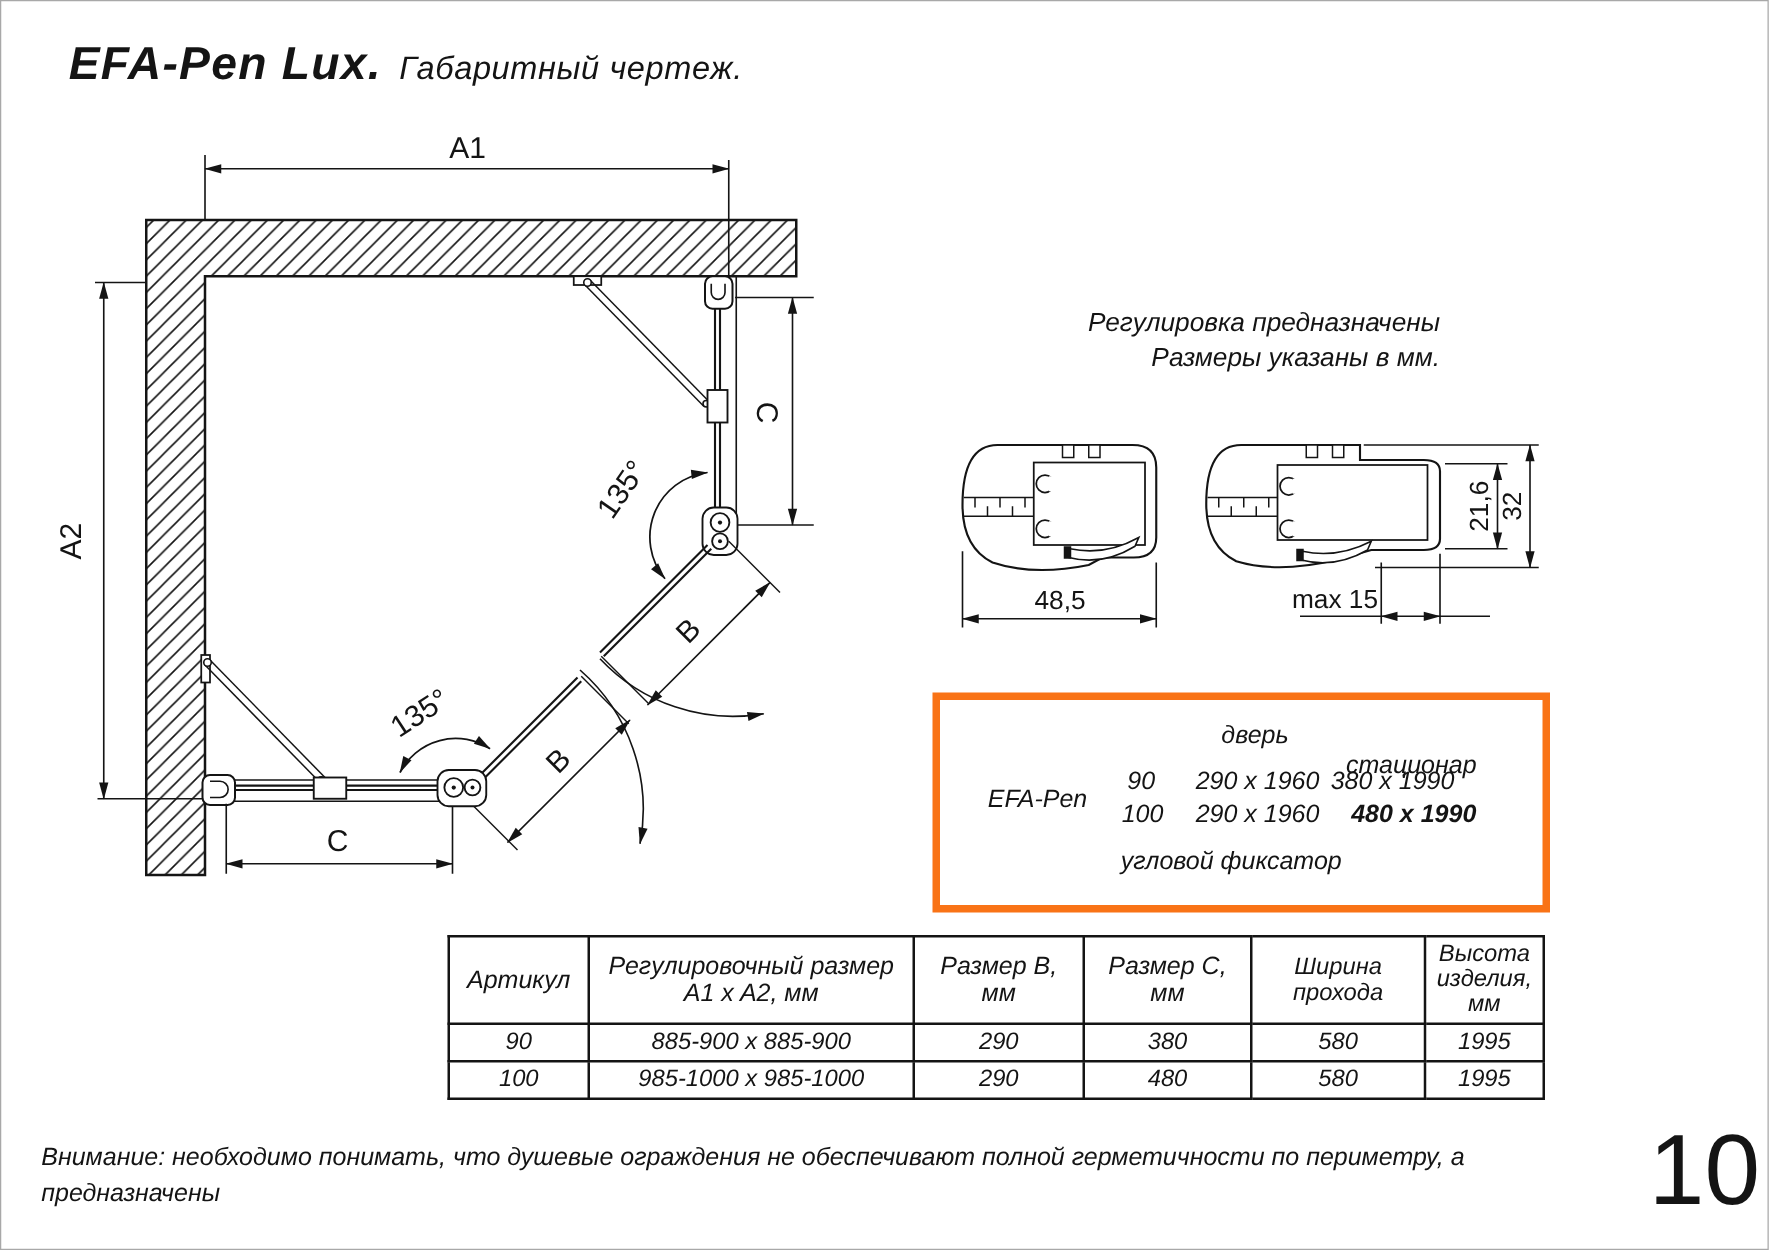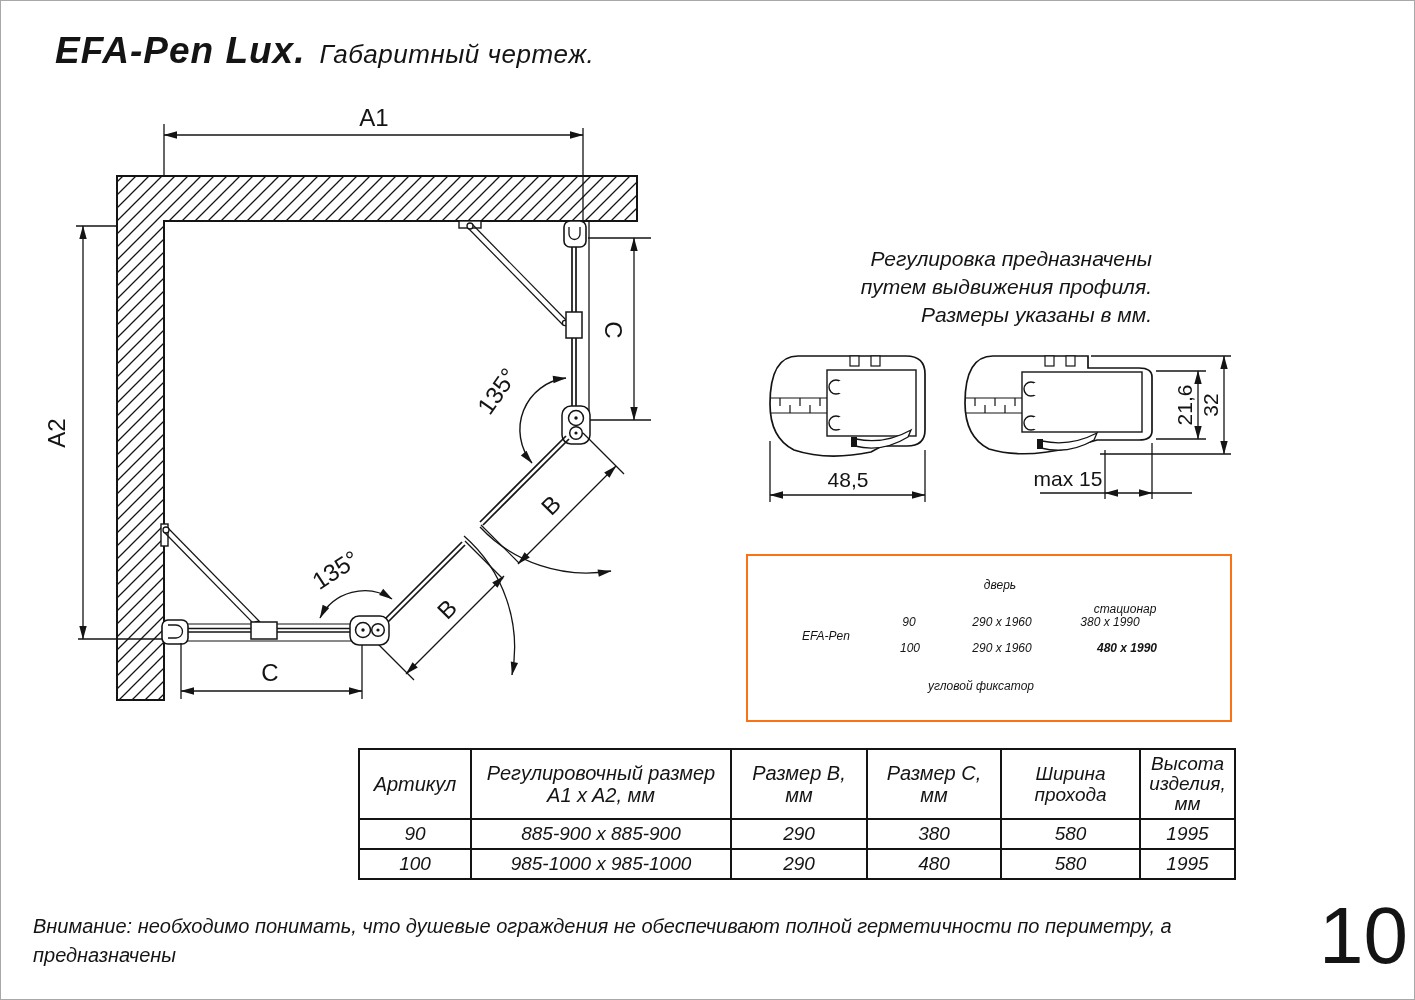--- a/index.html
+++ b/index.html
@@ -11,21 +11,21 @@
   svg.plan{position:absolute;left:0;top:0;}
   
   .title{position:absolute;left:55px;top:30px;display:flex;align-items:baseline;gap:14px;}
   .title .product{font-style:italic;font-weight:700;font-size:37px;letter-spacing:1px;text-align:center;}
   .title .doctype{font-style:italic;font-weight:500;font-size:26px;letter-spacing:0.5px;}
   
   .adj-note{position:absolute;left:767px;top:245px;width:385px;text-align:right;
     font-style:italic;font-size:21px;line-height:1.33;}
   
   .spec-box{position:absolute;left:746px;top:554px;width:482px;height:164px;
-    border:2px solid #f97316;font-style:italic;font-size:12px;}
+    border:6px solid #f97316;font-style:italic;font-size:20px;}
   .spec-box span{position:absolute;transform:translate(-50%,-50%);white-space:nowrap;}
   
   .size-table{position:absolute;left:358px;top:748px;border-collapse:collapse;table-layout:fixed;}
   .size-table td{border:2px solid #141414;text-align:center;vertical-align:middle;
     font-style:italic;white-space:pre-line;padding:0 4px;}
   .size-table tr.hdr td{height:68px;font-size:20px;line-height:22px;}
   .size-table tr.row td{height:28px;font-size:19px;}
   
   .warning{position:absolute;left:33px;top:912px;width:1240px;
     font-style:italic;font-size:20px;line-height:28.5px;}
@@ -211,21 +211,20 @@
 
     <line x1="1091" y1="356" x2="1231" y2="356" stroke-width="1.3"></line>
     <line x1="1100" y1="454" x2="1231" y2="454" stroke-width="1.3"></line>
     <line x1="1224" y1="356" x2="1224" y2="454" stroke-width="1.3" marker-start="url(#ah)" marker-end="url(#ah)"></line>
     <text class="dimtxt" x="1210" y="405" text-anchor="middle" dominant-baseline="central" stroke="none" transform="rotate(-90 1210 405)">32</text>
   </g>
 </svg>
 
 <div class="adj-note">
   <div>Регулировка предназначены</div>
-  <div>путем выдвижения профиля.</div>
   <div>Размеры указаны в мм.</div>
 </div>
 
 <div class="spec-box">
   <span style="left:252px;top:29px;">дверь</span>
   <span style="left:377px;top:29px;margin-top:24px;">стационар</span>
   <span style="left:78px;top:80px;">EFA-Pen</span>
   <span style="left:161px;top:66px;">90</span>
   <span style="left:254px;top:66px;">290 x 1960</span>
   <span style="left:362px;top:66px;">380 x 1990</span>

